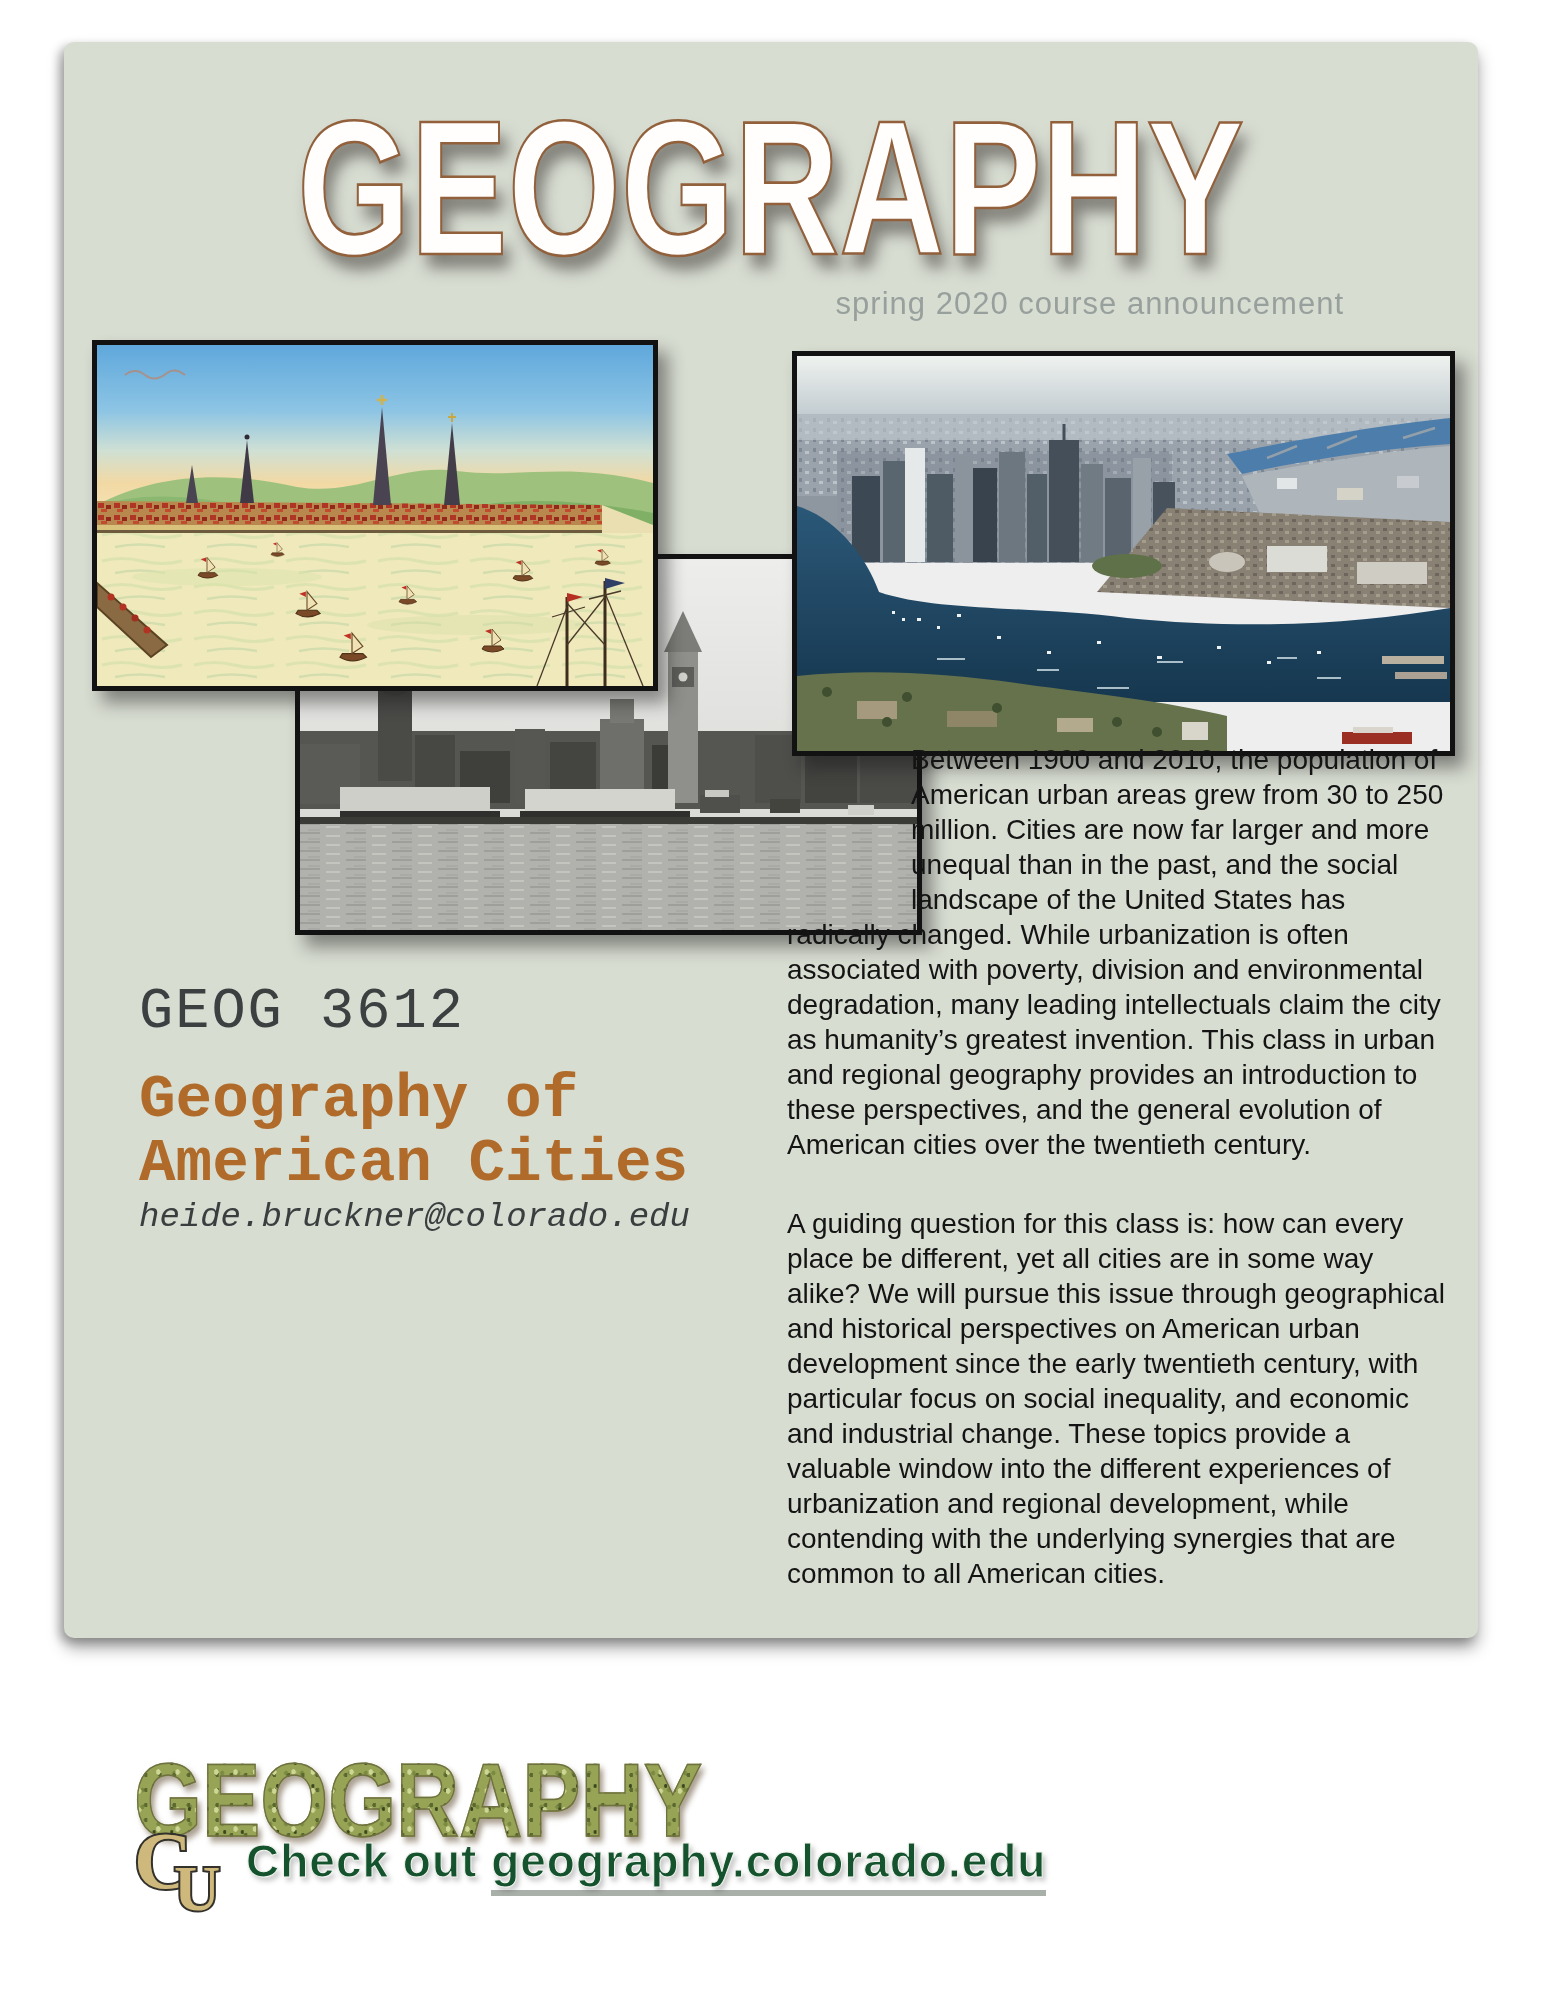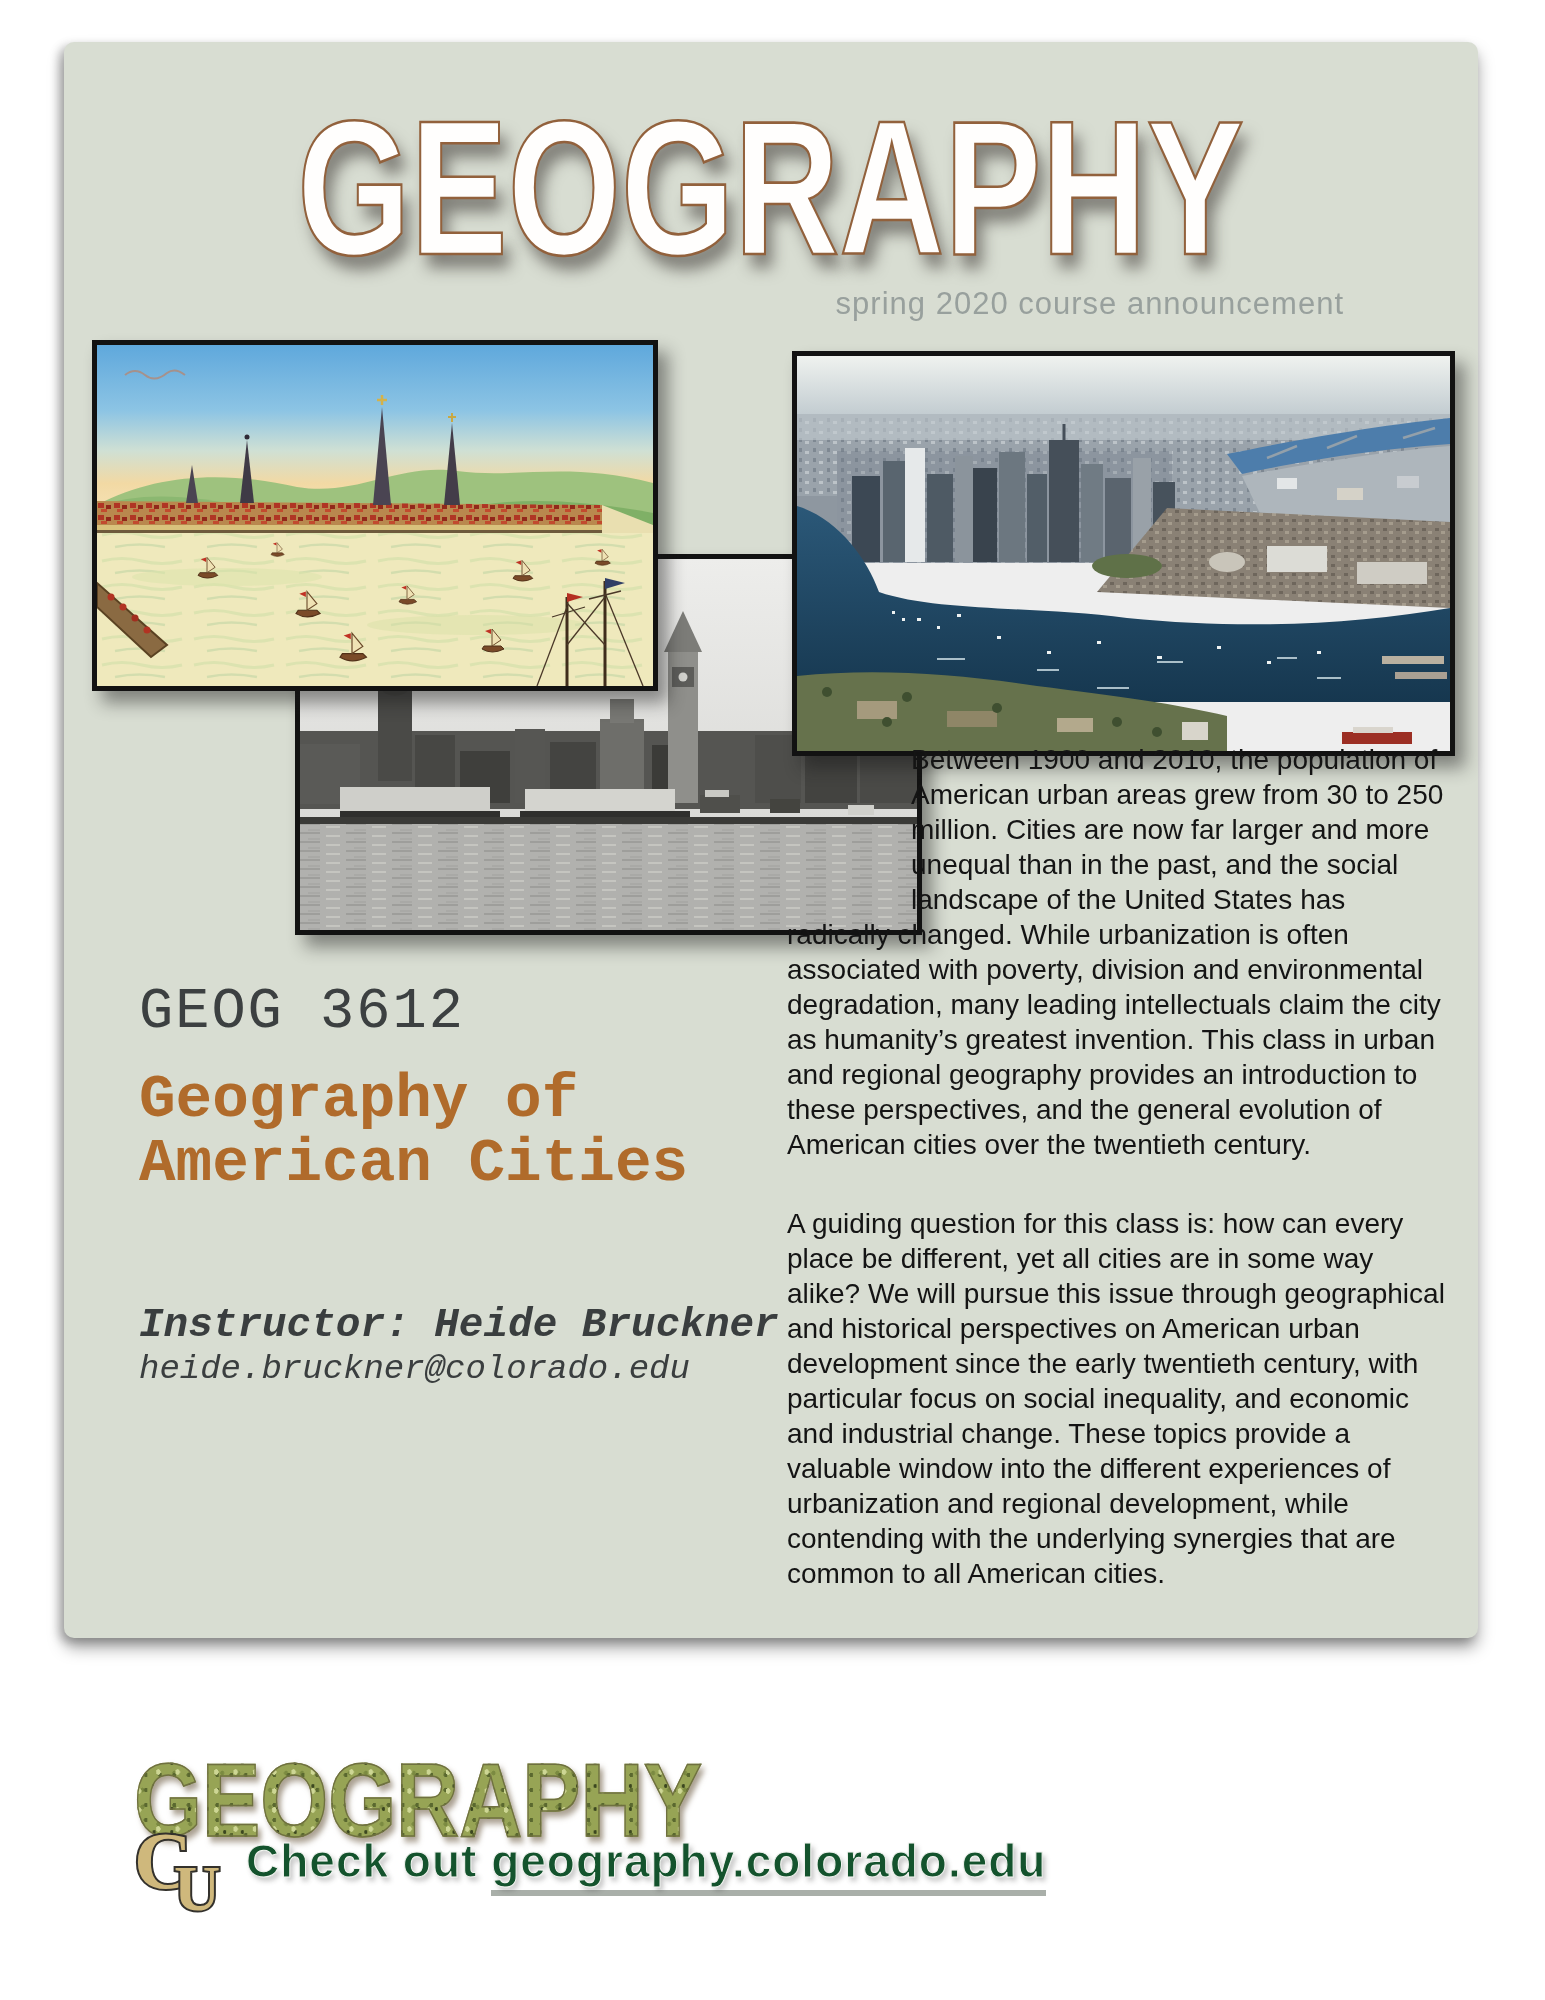--- a/index.html
+++ b/index.html
@@ -309,21 +309,20 @@
     <p><span class="spacer"></span><span>Between 1900 and 2010, the population of American urban areas grew from 30 to 250 million. Cities are now far larger and more unequal than in the past, and the social landscape of the United States has radically changed. While urbanization is often associated with poverty, division and environmental degradation, many leading intellectuals claim the city as humanity’s greatest invention. This class in urban and regional geography provides an introduction to these perspectives, and the general evolution of American cities over the twentieth century.</span></p>
     <p class="p2">A guiding question for this class is: how can every place be different, yet all cities are in some way alike? We will pursue this issue through geographical and historical perspectives on American urban development since the early twentieth century, with particular focus on social inequality, and economic and industrial change. These topics provide a valuable window into the different experiences of urbanization and regional development, while contending with the underlying synergies that are common to all American cities.</p>
   </div>
 
   <div class="course">
     <div class="code">GEOG 3612</div>
     <div class="ctitle">
       <div>Geography of</div>
       <div>American Cities</div>
     </div>
-    <div class="instructor">Instructor: Heide Bruckner</div>
     <div class="email">heide.bruckner@colorado.edu</div>
   </div>
 
   <div class="footer-logo">GEOGRAPHY</div>
   <div class="footer-row">
     <svg class="cu" viewBox="0 0 104 100">
       <text x="2" y="70" font-family="Liberation Serif, serif" font-size="80" font-weight="bold" fill="#cfb87c" stroke="#33312c" stroke-width="4" paint-order="stroke">C</text>
       <text x="42" y="92" font-family="Liberation Serif, serif" font-size="64" font-weight="bold" fill="#cfb87c" stroke="#33312c" stroke-width="4" paint-order="stroke">U</text>
     </svg>
     <div class="checkout"><span>Check out </span><span class="url">geography.colorado.edu</span></div>

